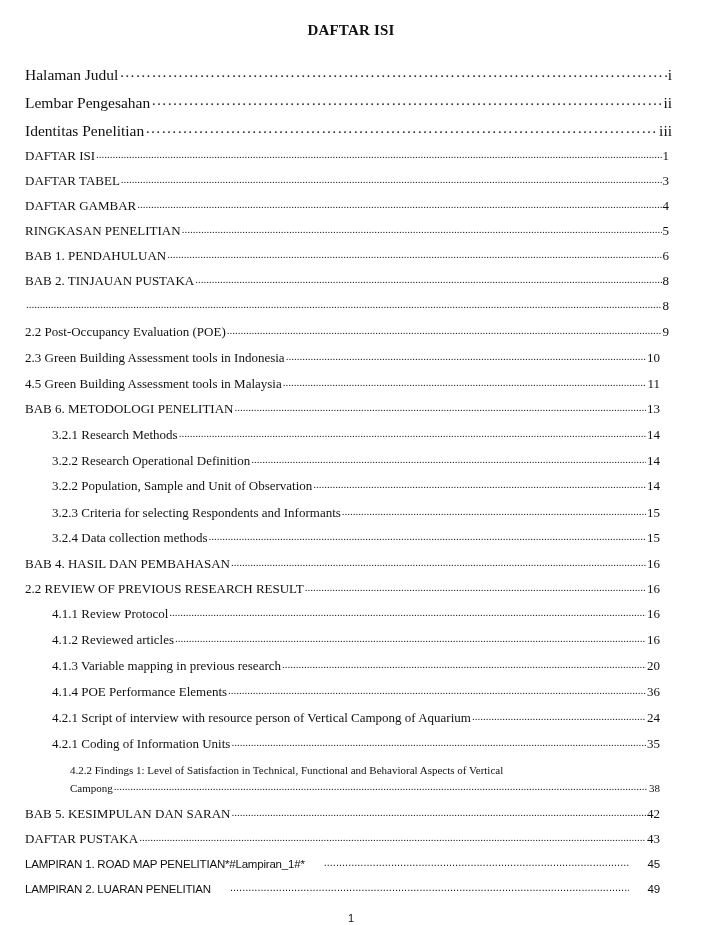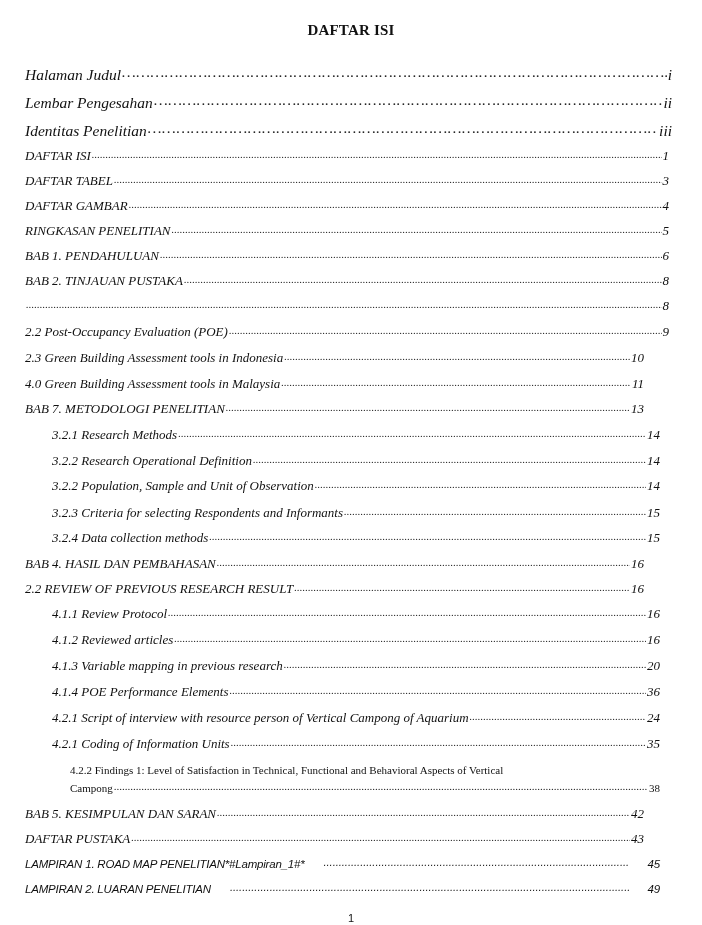--- a/index.html
+++ b/index.html
@@ -33,33 +33,32 @@
     }
     .toc-row {
       position: absolute;
       left: 25px;
       right: 33px;
       display: flex;
       align-items: baseline;
       white-space: nowrap;
       font-size: 13px;
       line-height: 16px;
-      font-style: italic;
     }
     .toc-row.big {
       font-size: 15.5px;
       line-height: 18px;
       right: 30px;
     }
     .toc-row.indent {
       left: 52px;
       right: 42px;
     }
     .toc-row.top-right-short {
-      right: 58px;
+      right: 42px;
     }
     .toc-row.sans {
       font-family: "Liberation Sans", sans-serif;
       font-size: 11.5px;
       right: 42px;
       letter-spacing: -0.2px;
       gap: 18px;
     }
     .toc-label {
       flex: 0 0 auto;
@@ -178,26 +177,26 @@
     <span class="toc-label">2.2 Post-Occupancy Evaluation (POE)</span>
     <span class="leader"></span>
     <span class="toc-page">9</span>
   </div>
   <div class="toc-row top-right-short" style="top:349px">
     <span class="toc-label">2.3 Green Building Assessment tools in Indonesia</span>
     <span class="leader"></span>
     <span class="toc-page">10</span>
   </div>
   <div class="toc-row top-right-short" style="top:375px">
-    <span class="toc-label">4.0 Green Building Assessment tools in Malaysia</span>
+    <span class="toc-label">4.5 Green Building Assessment tools in Malaysia</span>
     <span class="leader"></span>
     <span class="toc-page">11</span>
   </div>
   <div class="toc-row top-right-short" style="top:400px">
-    <span class="toc-label">BAB 7. METODOLOGI PENELITIAN</span>
+    <span class="toc-label">BAB 6. METODOLOGI PENELITIAN</span>
     <span class="leader"></span>
     <span class="toc-page">13</span>
   </div>
 
   <div class="toc-row indent" style="top:426px">
     <span class="toc-label">3.2.1 Research Methods</span>
     <span class="leader"></span>
     <span class="toc-page">14</span>
   </div>
   <div class="toc-row indent" style="top:452px">

